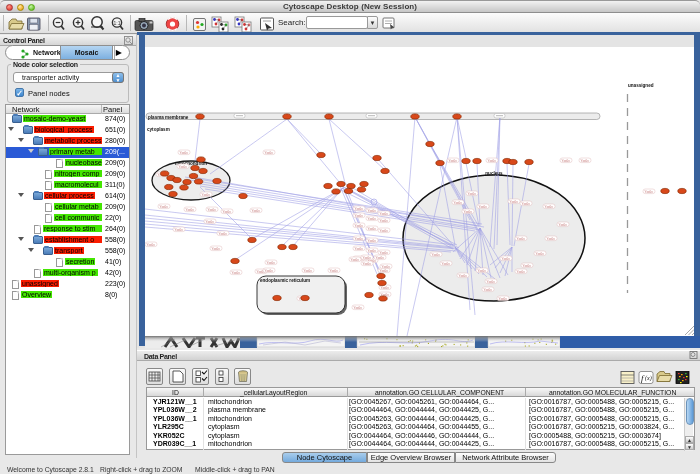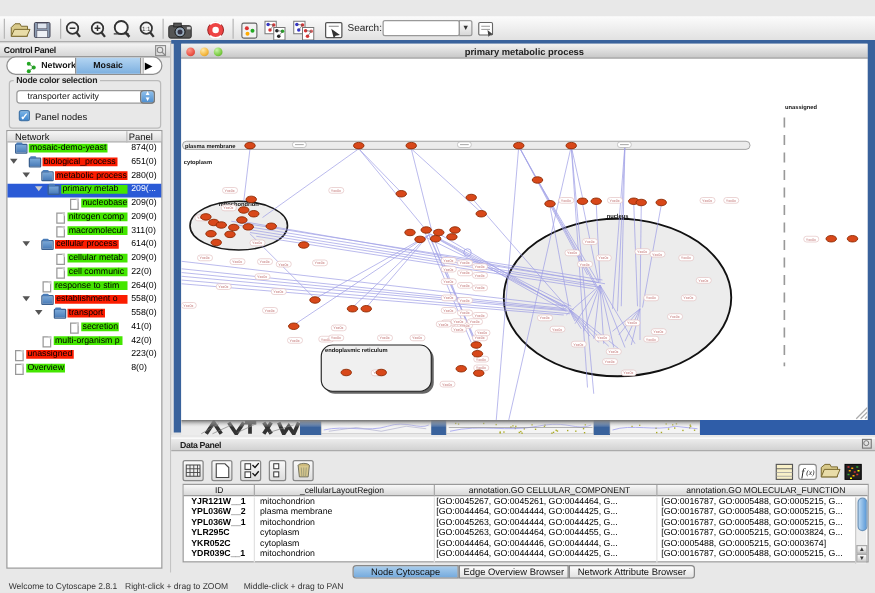--- a/index.html
+++ b/index.html
@@ -116,20 +116,26 @@
   text-align:center; line-height:10px; }
 
 
 #statusbar { position:absolute; top:463px; left:0; width:700px; height:11px; background:#e8e8e8;
   font-size:6.8px; color:#333; }
 </style>
 </head>
 <body>
 <div id="win">
 
+  <div id="titlebar">
+    <div class="tl" style="left:6px;  background:radial-gradient(circle at 35% 30%, #ff9a8a,#ec5347 60%,#b13b30); border:0.5px solid #a33;"></div>
+    <div class="tl" style="left:17px; background:radial-gradient(circle at 35% 30%, #ffe9a8,#f5b63c 60%,#c28a1e); border:0.5px solid #a80;"></div>
+    <div class="tl" style="left:28px; background:radial-gradient(circle at 35% 30%, #c8f5a8,#7ccc44 60%,#4f9a22); border:0.5px solid #5a1;"></div>
+    <div id="title-text">Cytoscape Desktop (New Session)</div>
+  </div>
 
   <div id="toolbar">
     <div class="tsep" style="left:3px;"></div>
     <div class="tsep" style="left:48px;"></div>
     <div class="tsep" style="left:130px;"></div>
     <div class="tsep" style="left:186px;"></div>
     <div id="tb-icons">
         <svg width="700" height="21" viewBox="0 0 700 21" style="position:absolute;top:0;left:0;">
           <path d="M9 9 L12 6 L16 6 L17 8 L22 8 L22 16 L9 16 Z" fill="#d8c98a" stroke="#7a6a30" stroke-width="0.8"></path>
           <path d="M9 16 L11.5 10.5 L24 10.5 L21.5 16 Z" fill="#e8dca8" stroke="#7a6a30" stroke-width="0.8"></path>
@@ -330,26 +336,20 @@
           </div>
       </div>
     </div>
   </div>
 
   <div id="desktop"></div>
     <div style="position:absolute;left:136px;top:34px;width:1px;height:424px;background:#c4c4c4;"></div>
   <div id="nf-top"></div>
   <div id="nf-left"></div>
   <div id="nf-right"></div>
-  <div id="nf-title">
-    <div class="tl" style="left:4px;  background:radial-gradient(circle at 35% 30%, #ff9a8a,#ec5347 60%,#b13b30);"></div>
-    <div class="tl" style="left:15px; background:radial-gradient(circle at 35% 30%, #ffe9a8,#f5b63c 60%,#c28a1e);"></div>
-    <div class="tl" style="left:26px; background:radial-gradient(circle at 35% 30%, #c8f5a8,#7ccc44 60%,#4f9a22);"></div>
-    <div class="t">primary metabolic process</div>
-  </div>
   <div id="nf-content"><svg width="549" height="289" viewBox="0 0 549 289" xmlns="http://www.w3.org/2000/svg">
 <rect x="1" y="66" width="454" height="6.5" rx="3.2" fill="#ececec" stroke="#999" stroke-width="0.7"></rect>
 <ellipse cx="46" cy="133.5" rx="39" ry="19.5" fill="#ededed" stroke="#1a1a1a" stroke-width="1.3"></ellipse>
 <ellipse cx="349" cy="191" rx="91" ry="63" fill="#ececec" stroke="#111" stroke-width="1.5"></ellipse>
 <line x1="482.5" y1="47" x2="482.5" y2="246" stroke="#999" stroke-width="1.3" stroke-dasharray="8,6"></line>
 <g stroke="#9a9ae4" stroke-width="0.6" opacity="0.9">
 <line x1="40" y1="130" x2="337" y2="177"></line>
 <line x1="45" y1="133" x2="334" y2="179"></line>
 <line x1="50" y1="136" x2="332" y2="181"></line>
 <line x1="55" y1="139" x2="336" y2="183"></line>

